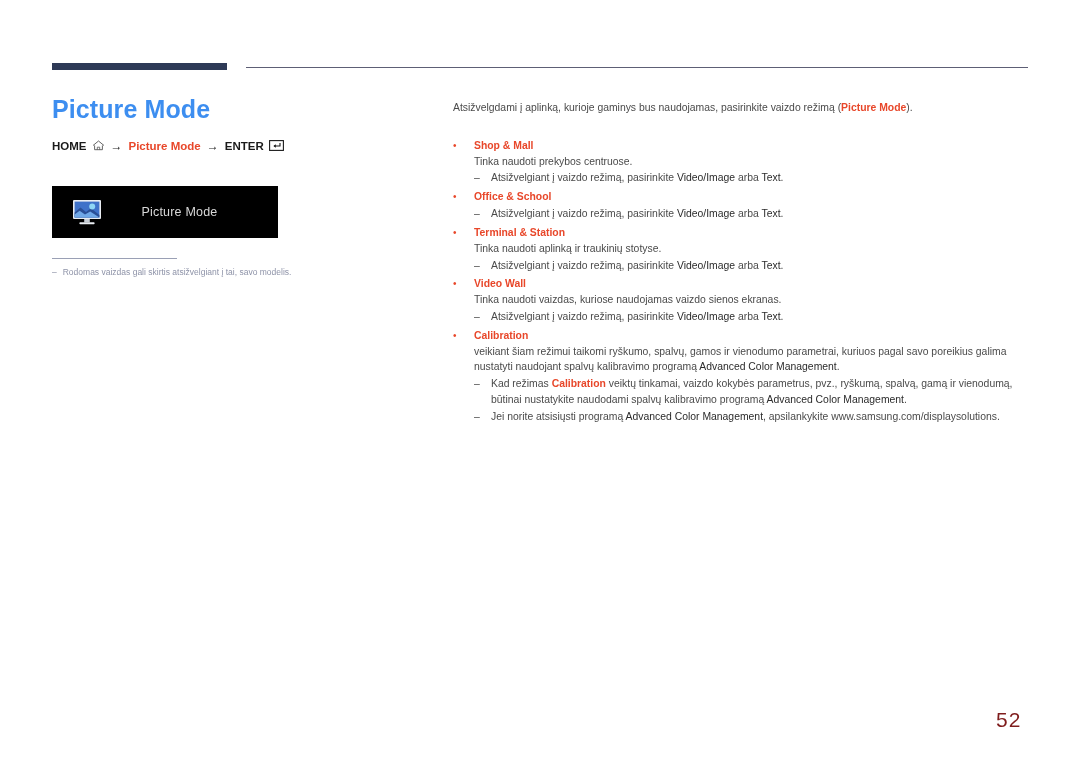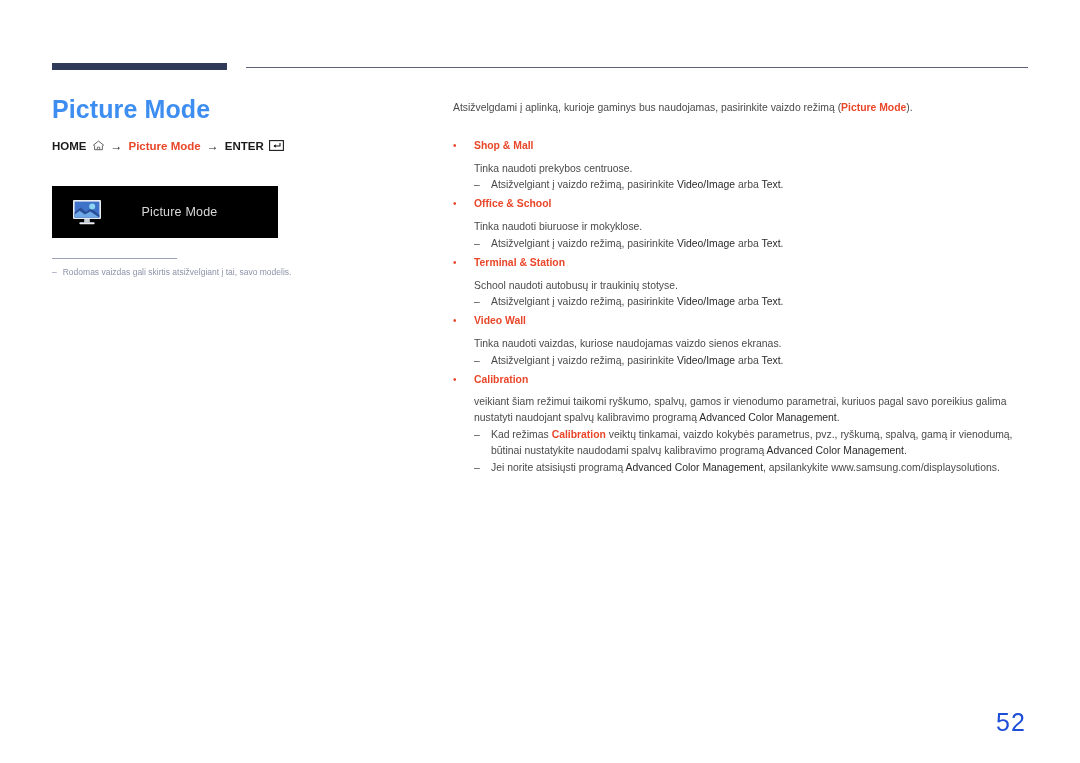--- a/index.html
+++ b/index.html
@@ -170,21 +170,20 @@
     line-height: 1.52;
   }
   .bullet-title {
     color: #e8472a;
     font-weight: bold;
     font-size: 10.4px;
   }
   .bullet-desc {
     margin-left: 21px;
     color: #4a4a4a;
-    margin-top: 7px;
   }
   .sub-item {
     margin-left: 21px;
     display: flex;
     align-items: baseline;
     margin-top: 1px;
   }
   .sub-dash {
     flex: none;
     width: 17px;
@@ -193,22 +192,22 @@
   .sub-text {
     flex: 1;
     color: #4a4a4a;
   }
 
   
   .page-number {
     position: absolute;
     left: 996px;
     top: 708px;
-    font-size: 25px;
-    color: #1d4ed8;
+    font-size: 21px;
+    color: #7f1d1d;
     letter-spacing: 1px;
   }
 </style>
 </head>
 <body>
 
 <div class="top-rules">
   <div class="rule-thick"></div>
   <div class="rule-thin"></div>
 </div>
@@ -279,32 +278,31 @@
         <div class="sub-item">
           <span class="sub-dash">–</span>
           <span class="sub-text"><span>Atsižvelgiant į vaizdo režimą, pasirinkite </span><span class="bold">Video/Image</span><span> arba </span><span class="bold">Text</span><span>.</span></span>
         </div>
       </div>
       <div class="bullet-item">
         <div class="bullet-head">
           <span class="bullet-dot">•</span>
           <span class="bullet-title">Office &amp; School</span>
         </div>
-        <div class="bullet-desc">Tinka naudoti biuruose ir mokyklose.</div>
         <div class="sub-item">
           <span class="sub-dash">–</span>
           <span class="sub-text"><span>Atsižvelgiant į vaizdo režimą, pasirinkite </span><span class="bold">Video/Image</span><span> arba </span><span class="bold">Text</span><span>.</span></span>
         </div>
       </div>
       <div class="bullet-item">
         <div class="bullet-head">
           <span class="bullet-dot">•</span>
           <span class="bullet-title">Terminal &amp; Station</span>
         </div>
-        <div class="bullet-desc">School naudoti autobusų ir traukinių stotyse.</div>
+        <div class="bullet-desc">Tinka naudoti aplinką ir traukinių stotyse.</div>
         <div class="sub-item">
           <span class="sub-dash">–</span>
           <span class="sub-text"><span>Atsižvelgiant į vaizdo režimą, pasirinkite </span><span class="bold">Video/Image</span><span> arba </span><span class="bold">Text</span><span>.</span></span>
         </div>
       </div>
       <div class="bullet-item">
         <div class="bullet-head">
           <span class="bullet-dot">•</span>
           <span class="bullet-title">Video Wall</span>
         </div>

